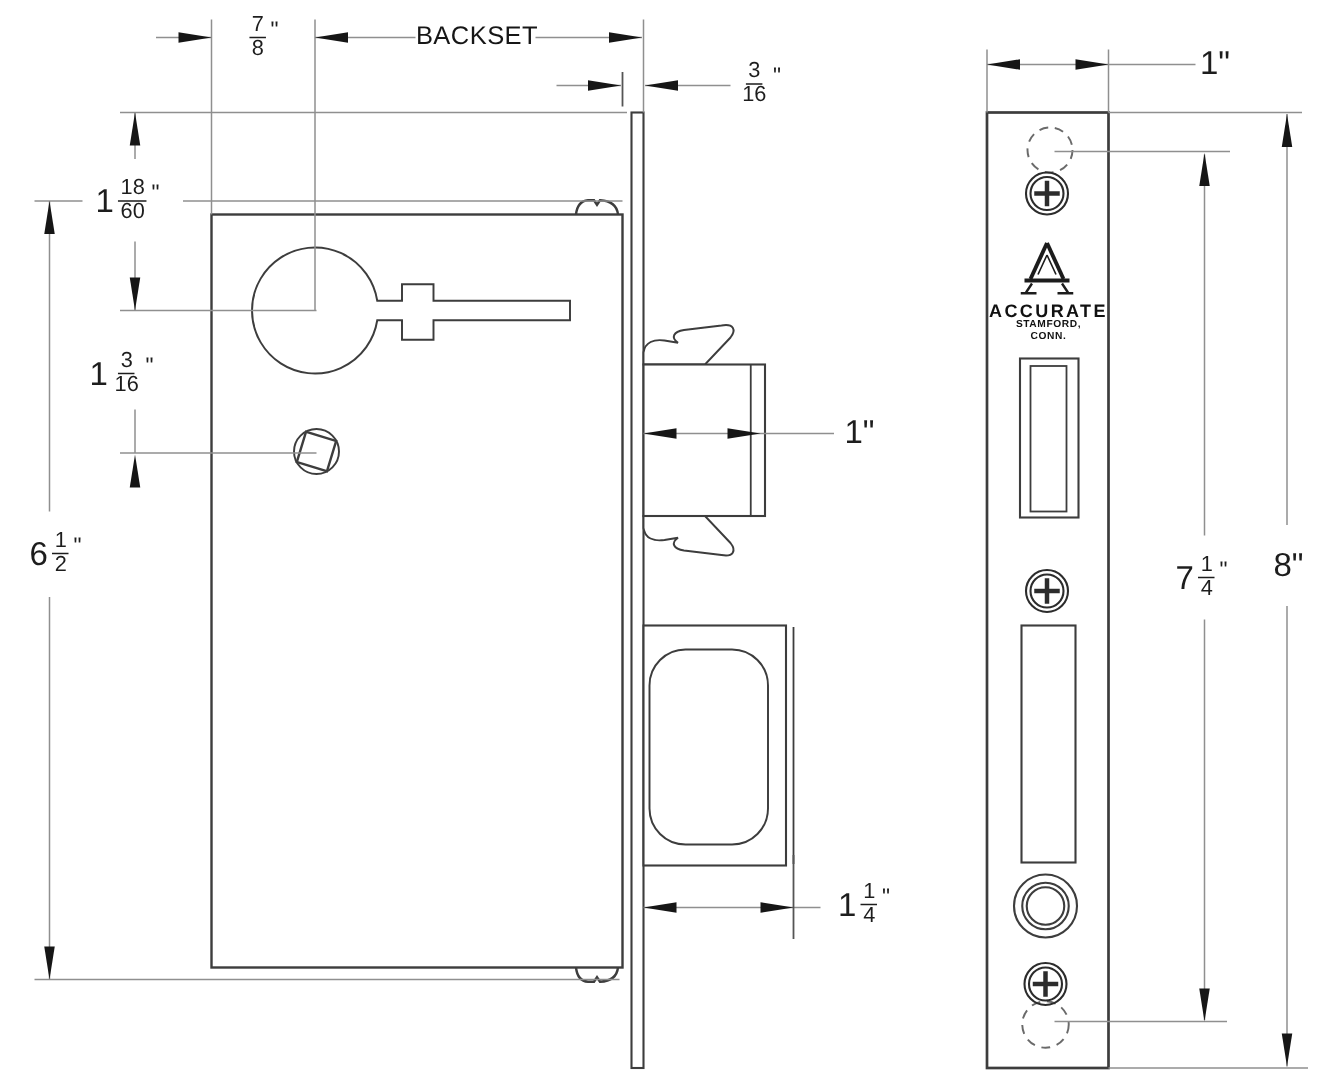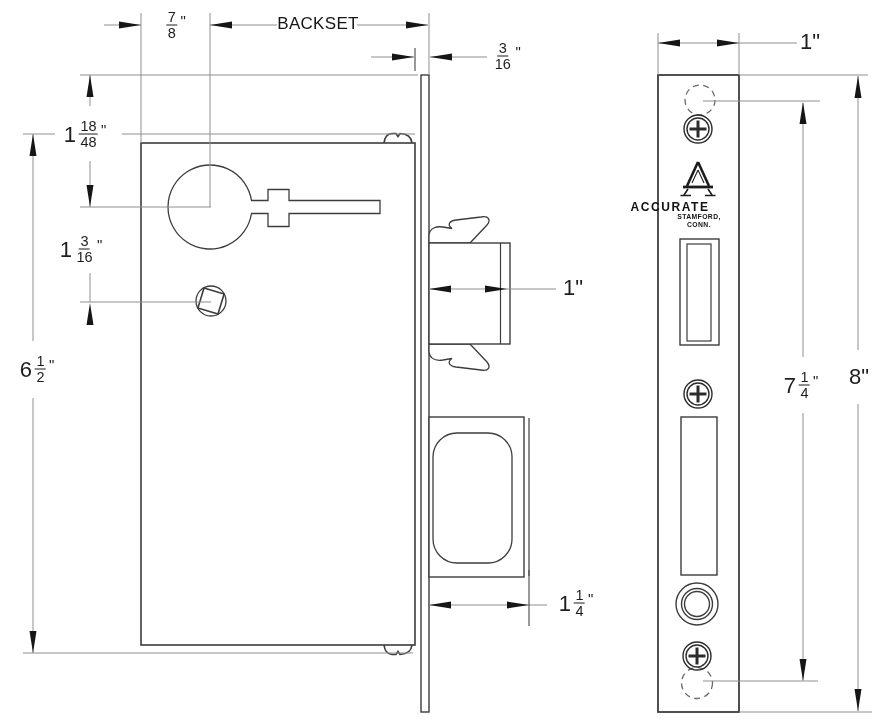--- a/index.html
+++ b/index.html
@@ -188,21 +188,21 @@
         <span class="num">3</span>
         <span class="den">16</span>
       </span>
     <span class="unit">"</span>
   </div>
 
   <div class="dim-label" style="left:85px;top:134px">
     <span class="whole">1</span>
     <span class="frac">
         <span class="num">18</span>
-        <span class="den">48</span>
+        <span class="den">60</span>
       </span>
     <span class="unit">"</span>
   </div>
 
   <div class="dim-label" style="left:81px;top:249px">
     <span class="whole">1</span>
     <span class="frac">
         <span class="num">3</span>
         <span class="den">16</span>
       </span>
@@ -241,21 +241,21 @@
         <span class="num">1</span>
         <span class="den">4</span>
       </span>
     <span class="unit">"</span>
   </div>
 
   <div class="dim-label" style="left:859px;top:377px">
     <span class="plain">8"</span>
   </div>
 
-  <div class="brand" style="left:670px;top:207px">
+  <div class="brand" style="left:699px;top:207px">
     <div class="brand-name">ACCURATE</div>
   </div>
   <div class="brand" style="left:699px;top:221px">
     <div class="brand-city">STAMFORD,</div>
     <div class="brand-city">CONN.</div>
   </div>
 
 </div>
 
 </body></html>

